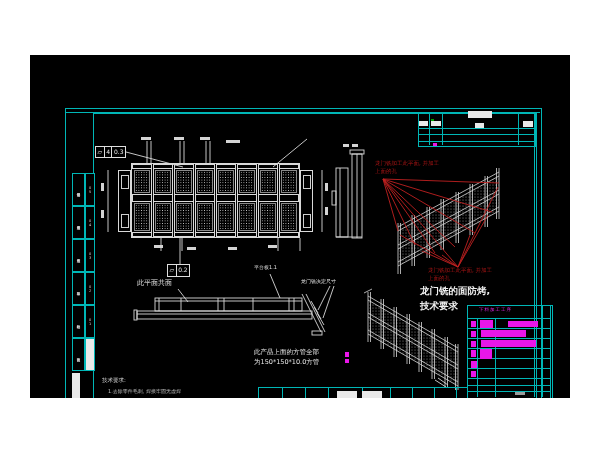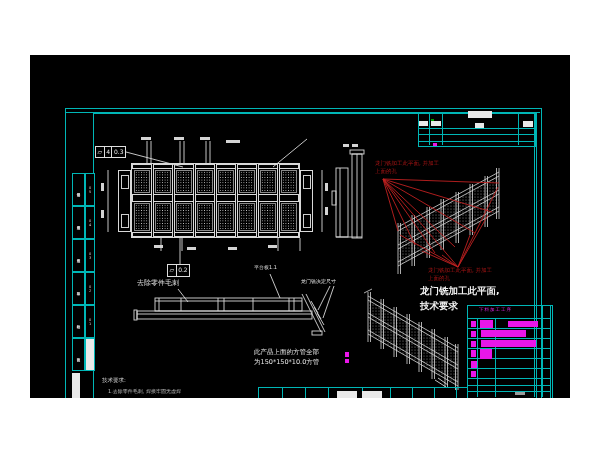--- a/index.html
+++ b/index.html
@@ -330,23 +330,23 @@
       <div class="wblk" style="left:104px;top:4px;width:20px;height:7px;"></div>
     </div>
 
     <div class="mblk" style="left:315px;top:297px;width:4px;height:5px;"></div>
     <div class="mblk" style="left:315px;top:304px;width:4px;height:4px;"></div>
 
     <div class="lbl red" style="left:345px;top:105px;font-size:5.5px;">龙门铣加工此平面, 并加工</div>
     <div class="lbl red" style="left:345px;top:113px;font-size:5.5px;">上面的孔</div>
     <div class="lbl red" style="left:398px;top:212px;font-size:5.5px;">龙门铣加工此平面, 并加工</div>
     <div class="lbl red" style="left:398px;top:220px;font-size:5.5px;">上面的孔</div>
-    <div class="lbl" style="left:390px;top:231px;font-size:9.5px;font-weight:bold;color:#efefef;">龙门铣加工此平面,</div>
+    <div class="lbl" style="left:390px;top:231px;font-size:9.5px;font-weight:bold;color:#efefef;">龙门铣的面防烤,</div>
     <div class="lbl" style="left:390px;top:246px;font-size:9.5px;font-weight:bold;color:#efefef;">技术要求</div>
-    <div class="lbl" style="left:107px;top:224px;font-size:7px;">去除零件毛刺</div>
+    <div class="lbl" style="left:107px;top:224px;font-size:7px;">此平面共面</div>
     <div class="lbl" style="left:224px;top:210px;font-size:5px;">平台板1.1</div>
     <div class="lbl" style="left:271px;top:224px;font-size:5px;">龙门铣决定尺寸</div>
     <div class="lbl" style="left:224px;top:294px;font-size:6.5px;color:#e8e8e8;">此产品上面的方管全部</div>
     <div class="lbl" style="left:224px;top:304px;font-size:6.5px;color:#e8e8e8;">为150*150*10.0方管</div>
     <div class="lbl" style="left:72px;top:322px;font-size:5.5px;color:#cfcfcf;">技术要求:</div>
     <div class="lbl" style="left:78px;top:334px;font-size:5px;color:#bdbdbd;">1.去除零件毛刺, 焊接牢固无虚焊</div>
 
   </div>
 </div>
 

